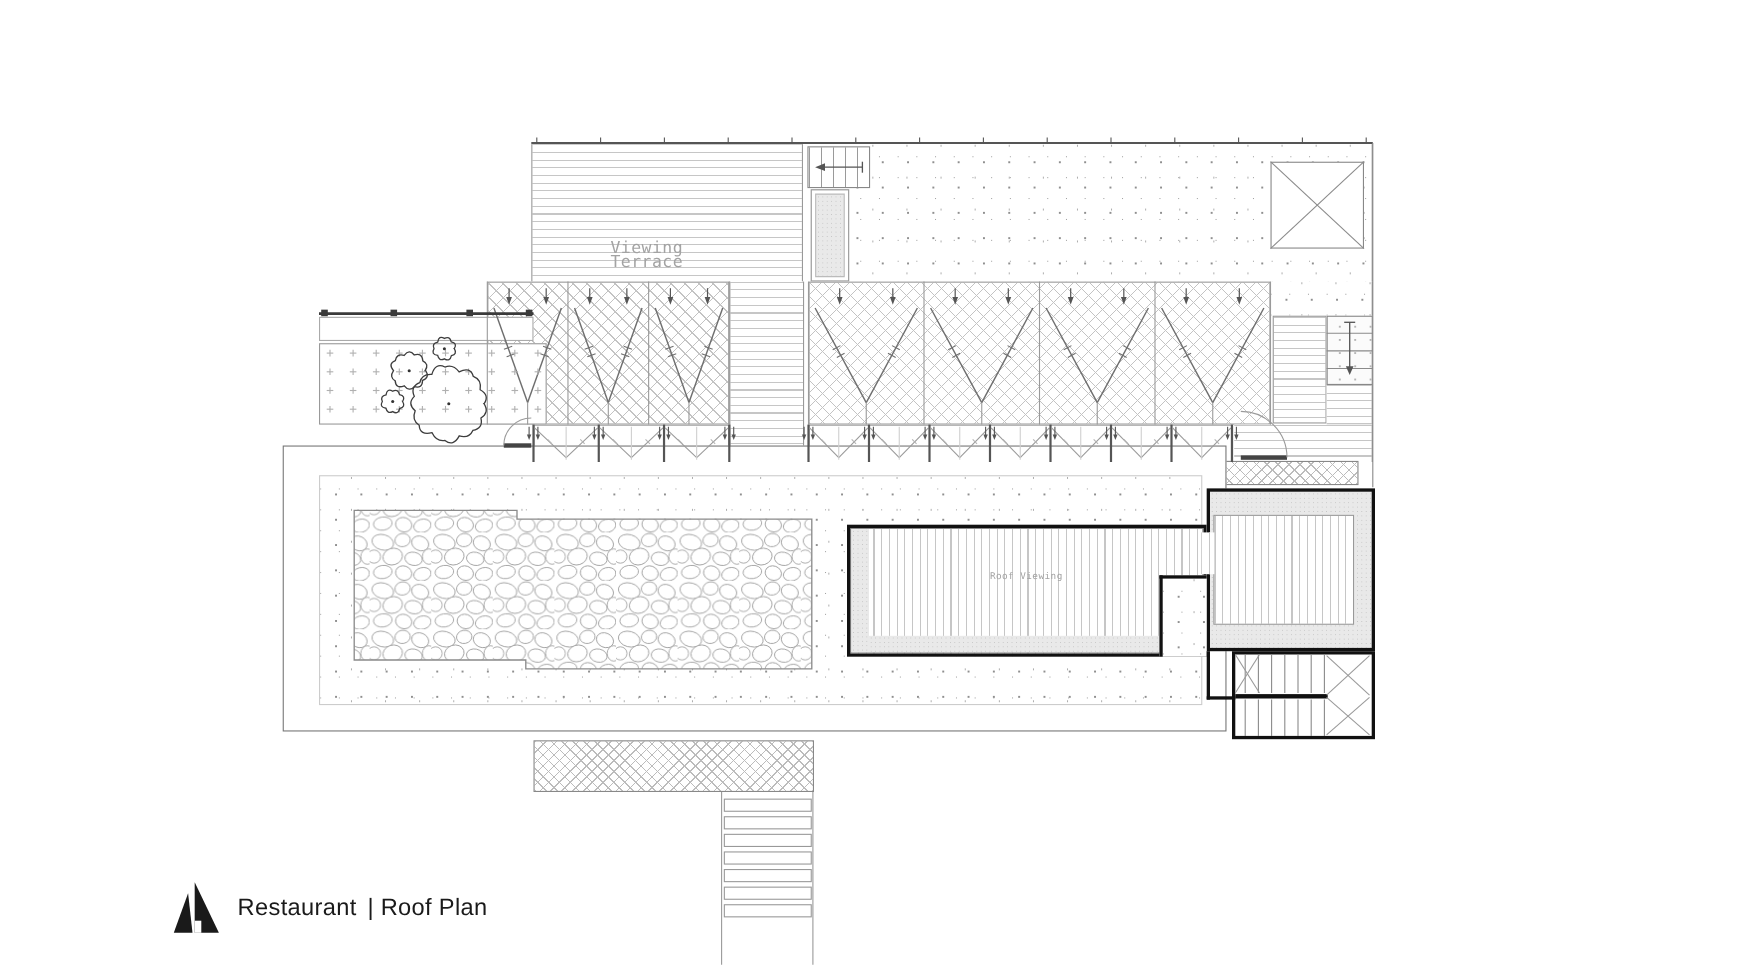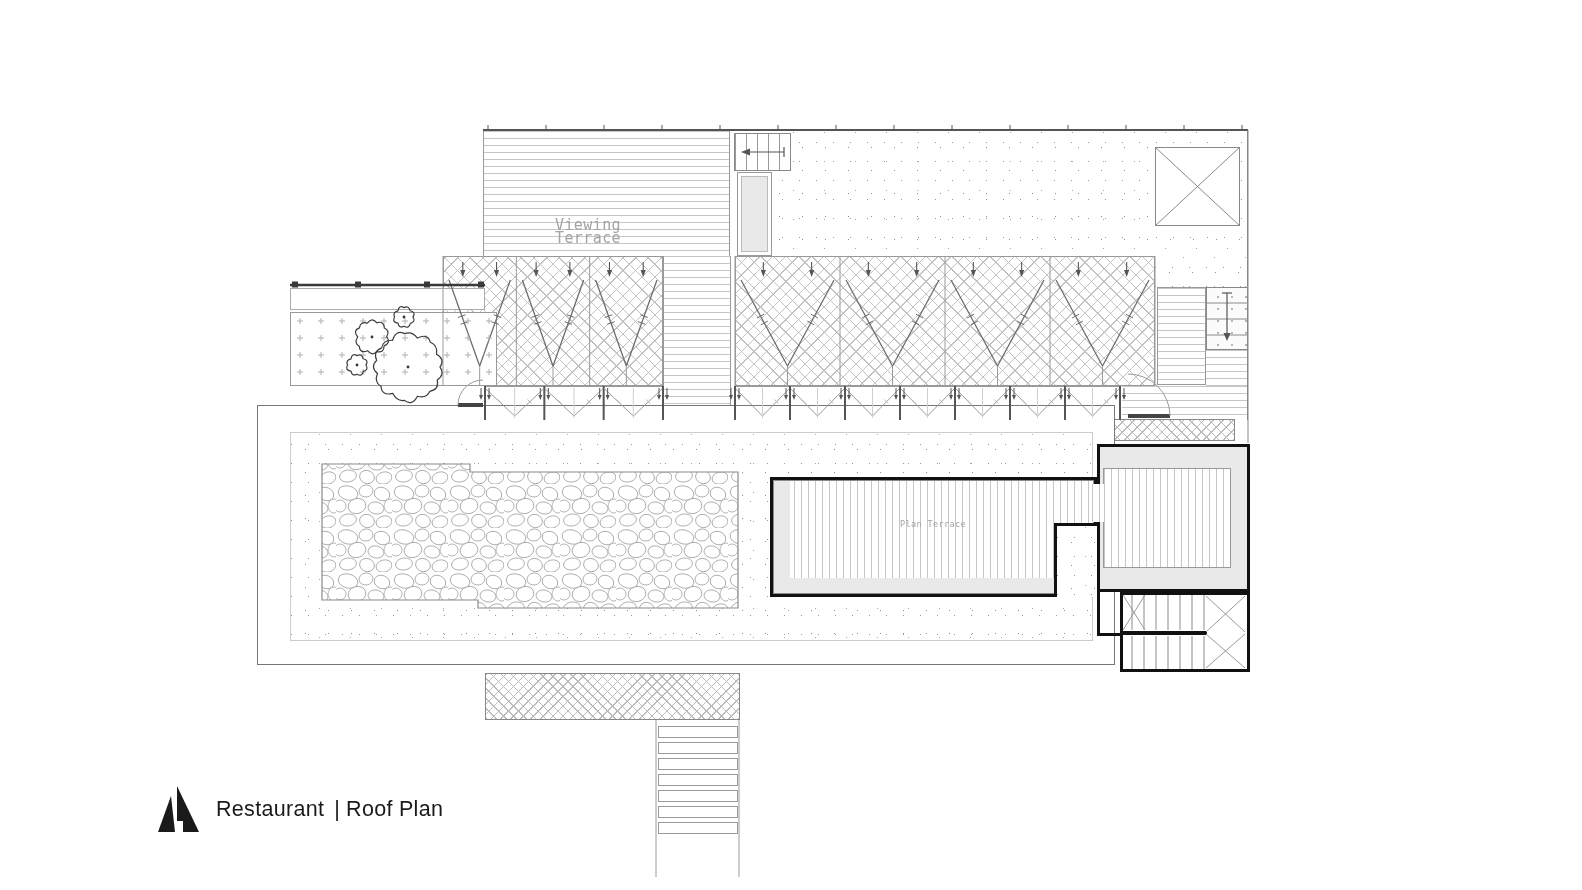--- a/index.html
+++ b/index.html
@@ -33,21 +33,21 @@
       repeating-linear-gradient(45deg,#bcbcbc 0 1px, transparent 1px 7px),
       repeating-linear-gradient(-45deg,#bcbcbc 0 1px, transparent 1px 7px);}
 
   .b-thin  {border:1px solid #999;}
   .b-thin2 {border:1px solid #888;}
   .b-black {border:3px solid #111;}
 
   .cad-label{color:#a3a3a3;font-family:"DejaVu Sans Mono",monospace;
              font-size:15px;letter-spacing:.4px;text-align:center;line-height:13px;}
 
-  #title-block{position:absolute;left:156px;top:784px;display:flex;align-items:center;}
+  #title-block{position:absolute;left:156px;top:800px;display:flex;align-items:center;}
   #title-text{margin-left:14px;font-size:21.5px;color:#1a1a1a;letter-spacing:.3px;}
   #title-text .sep{margin:0 6px 0 10px;}
 
   #overlay{position:absolute;left:0;top:0;pointer-events:none;}
 </style>
 </head>
 <body>
 
 <div id="stage">
 
@@ -103,21 +103,21 @@
       <div class="abs" style="left: 658px; top: 774px; width: 80px; height: 12px; background: rgb(255, 255, 255); border: 1px solid rgb(153, 153, 153);"></div>
       <div class="abs" style="left: 658px; top: 790px; width: 80px; height: 12px; background: rgb(255, 255, 255); border: 1px solid rgb(153, 153, 153);"></div>
       <div class="abs" style="left: 658px; top: 806px; width: 80px; height: 12px; background: rgb(255, 255, 255); border: 1px solid rgb(153, 153, 153);"></div>
       <div class="abs" style="left: 658px; top: 822px; width: 80px; height: 12px; background: rgb(255, 255, 255); border: 1px solid rgb(153, 153, 153);"></div>
     </div>
 
   <div class="abs cad-label" style="left:548px;top:219px;width:80px;">
     <div>Viewing</div>
     <div>Terrace</div>
   </div>
-  <div class="abs cad-label" style="left:883px;top:518px;width:100px;font-size:8.5px;">Plan Terrace</div>
+  <div class="abs cad-label" style="left:883px;top:518px;width:100px;font-size:8.5px;">Roof Viewing</div>
 
   <svg id="overlay" width="1582" height="890" viewBox="0 0 1582 890">
       <defs>
         <pattern id="peb" width="56" height="44" patternUnits="userSpaceOnUse">
           <rect x="0" y="0" width="56" height="44" fill="#fff"></rect>
           <ellipse cx="12" cy="9" rx="10" ry="7" fill="#fff" stroke="#a0a0a0" stroke-width="0.8" transform="rotate(15 12 9)"></ellipse>
           <ellipse cx="30" cy="7" rx="7" ry="6" fill="#fff" stroke="#a0a0a0" stroke-width="0.8" transform="rotate(-10 30 7)"></ellipse>
           <ellipse cx="46" cy="10" rx="8" ry="6.5" fill="#fff" stroke="#a0a0a0" stroke-width="0.8" transform="rotate(25 46 10)"></ellipse>
           <ellipse cx="4" cy="22" rx="6" ry="6" fill="#fff" stroke="#a0a0a0" stroke-width="0.8" transform="rotate(0 4 22)"></ellipse>
           <ellipse cx="21" cy="22" rx="9" ry="7.5" fill="#fff" stroke="#a0a0a0" stroke-width="0.8" transform="rotate(-18 21 22)"></ellipse>

